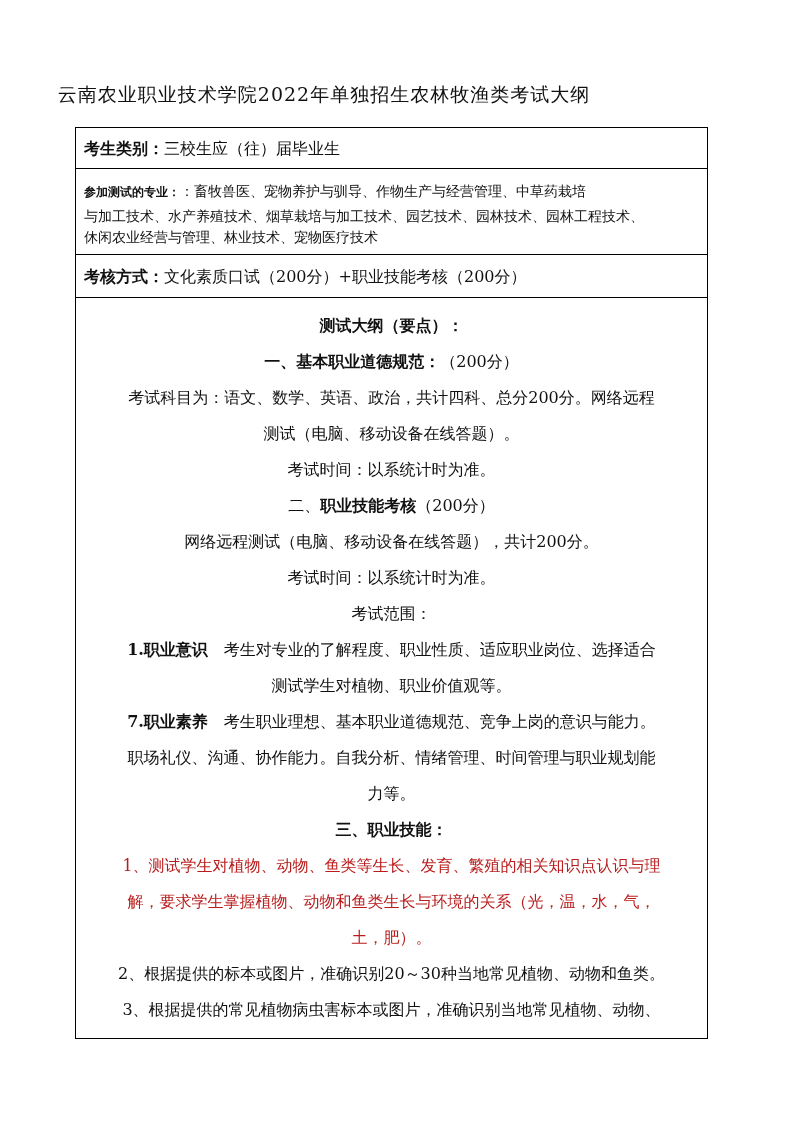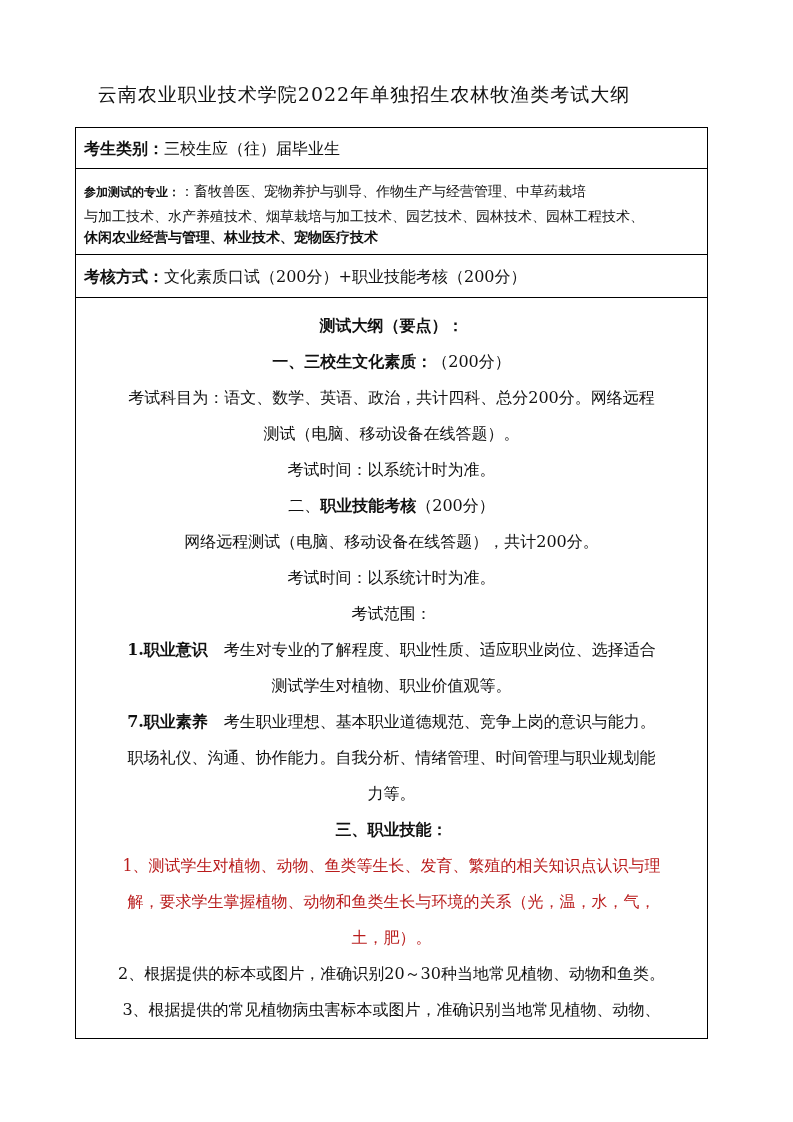--- a/index.html
+++ b/index.html
@@ -1,26 +1,26 @@
 <!DOCTYPE html>
 <html><head>
 <meta charset="utf-8">
 <style>
   html, body { margin:0; padding:0; background:#ffffff; }
   body { width:793px; height:1122px; position:relative; overflow:hidden;
          font-family:"DejaVu Serif","Liberation Serif",serif; color:#111; }
   .title { position:absolute; top:82px; left:0; width:648px; text-align:center;
-           font-size:19px; letter-spacing:1px; color:#111;margin-left:40px; }
+           font-size:19px; letter-spacing:1px; color:#111; }
   .table { position:absolute; left:75px; top:127px; width:633px; height:912px;
            border:1.5px solid #000; box-sizing:border-box; overflow:hidden; }
   .row { border-bottom:1.5px solid #000; box-sizing:border-box; padding:0 8px; }
   .row1 { height:41px; line-height:41px; font-size:16px; }
   .row2 { height:86px; font-size:14px; padding-top:9px; line-height:26px; }
   .row2 .l2 { line-height:22px; }
-  .row2 .l3 { line-height:20px;font-weight:bold; }
+  .row2 .l3 { line-height:20px; }
   .row3 { height:43px; line-height:43px; font-size:16px; }
   .row4 { border-bottom:none; padding-top:10px; font-size:16px; }
   .row4 p { margin:0; line-height:36px;text-align:center; }
   .b { font-weight:bold; }
   .gray { color:#b91c1c; }
   .lbl { font-weight:bold; }
 </style>
 </head>
 <body>
 
@@ -33,21 +33,21 @@
   <div class="row row2">
     <div><span class="lbl" style="font-size:12px">参加测试的专业：</span><span>：畜牧兽医、宠物养护与驯导、作物生产与经营管理、中草药栽培</span></div>
     <div class="l2">与加工技术、水产养殖技术、烟草栽培与加工技术、园艺技术、园林技术、园林工程技术、</div>
     <div class="l3">休闲农业经营与管理、林业技术、宠物医疗技术</div>
   </div>
   <div class="row row3">
     <span class="lbl">考核方式：</span><span>文化素质口试（200分）+职业技能考核（200分）</span>
   </div>
   <div class="row row4">
     <p class="b">测试大纲（要点）：</p>
-    <p><span class="b">一、三校生文化素质：</span><span>（200分）</span></p>
+    <p><span class="b">一、基本职业道德规范：</span><span>（200分）</span></p>
     <p>考试科目为：语文、数学、英语、政治，共计四科、总分200分。网络远程</p>
     <p>测试（电脑、移动设备在线答题）。</p>
     <p>考试时间：以系统计时为准。</p>
     <p><span>二、</span><span class="b">职业技能考核</span><span>（200分）</span></p>
     <p>网络远程测试（电脑、移动设备在线答题），共计200分。</p>
     <p>考试时间：以系统计时为准。</p>
     <p>考试范围：</p>
     <p><span class="b">1.职业意识</span><span>　考生对专业的了解程度、职业性质、适应职业岗位、选择适合</span></p>
     <p>测试学生对植物、职业价值观等。</p>
     <p><span class="b">7.职业素养</span><span>　考生职业理想、基本职业道德规范、竞争上岗的意识与能力。</span></p>

